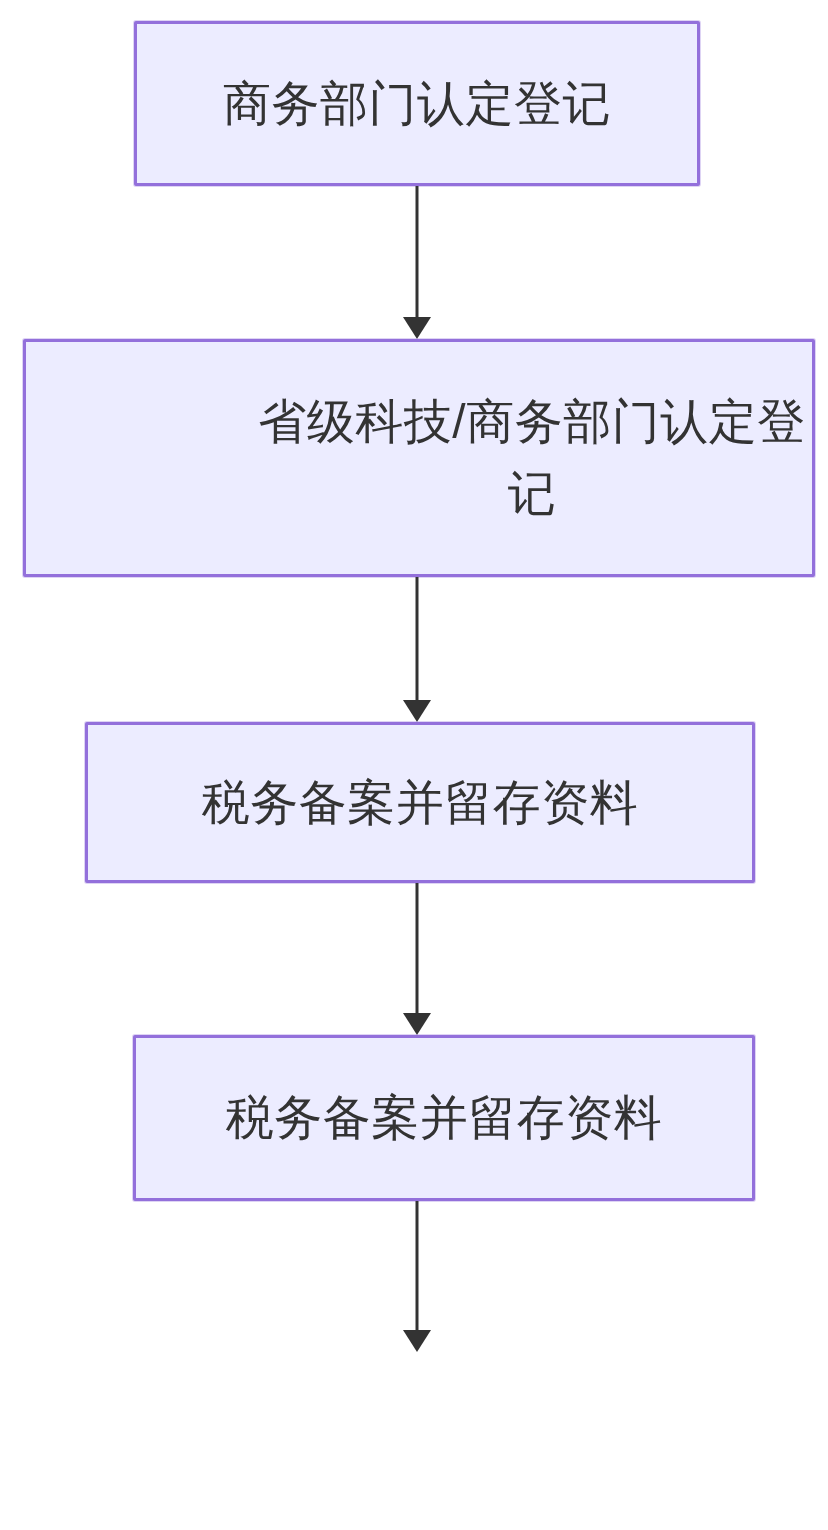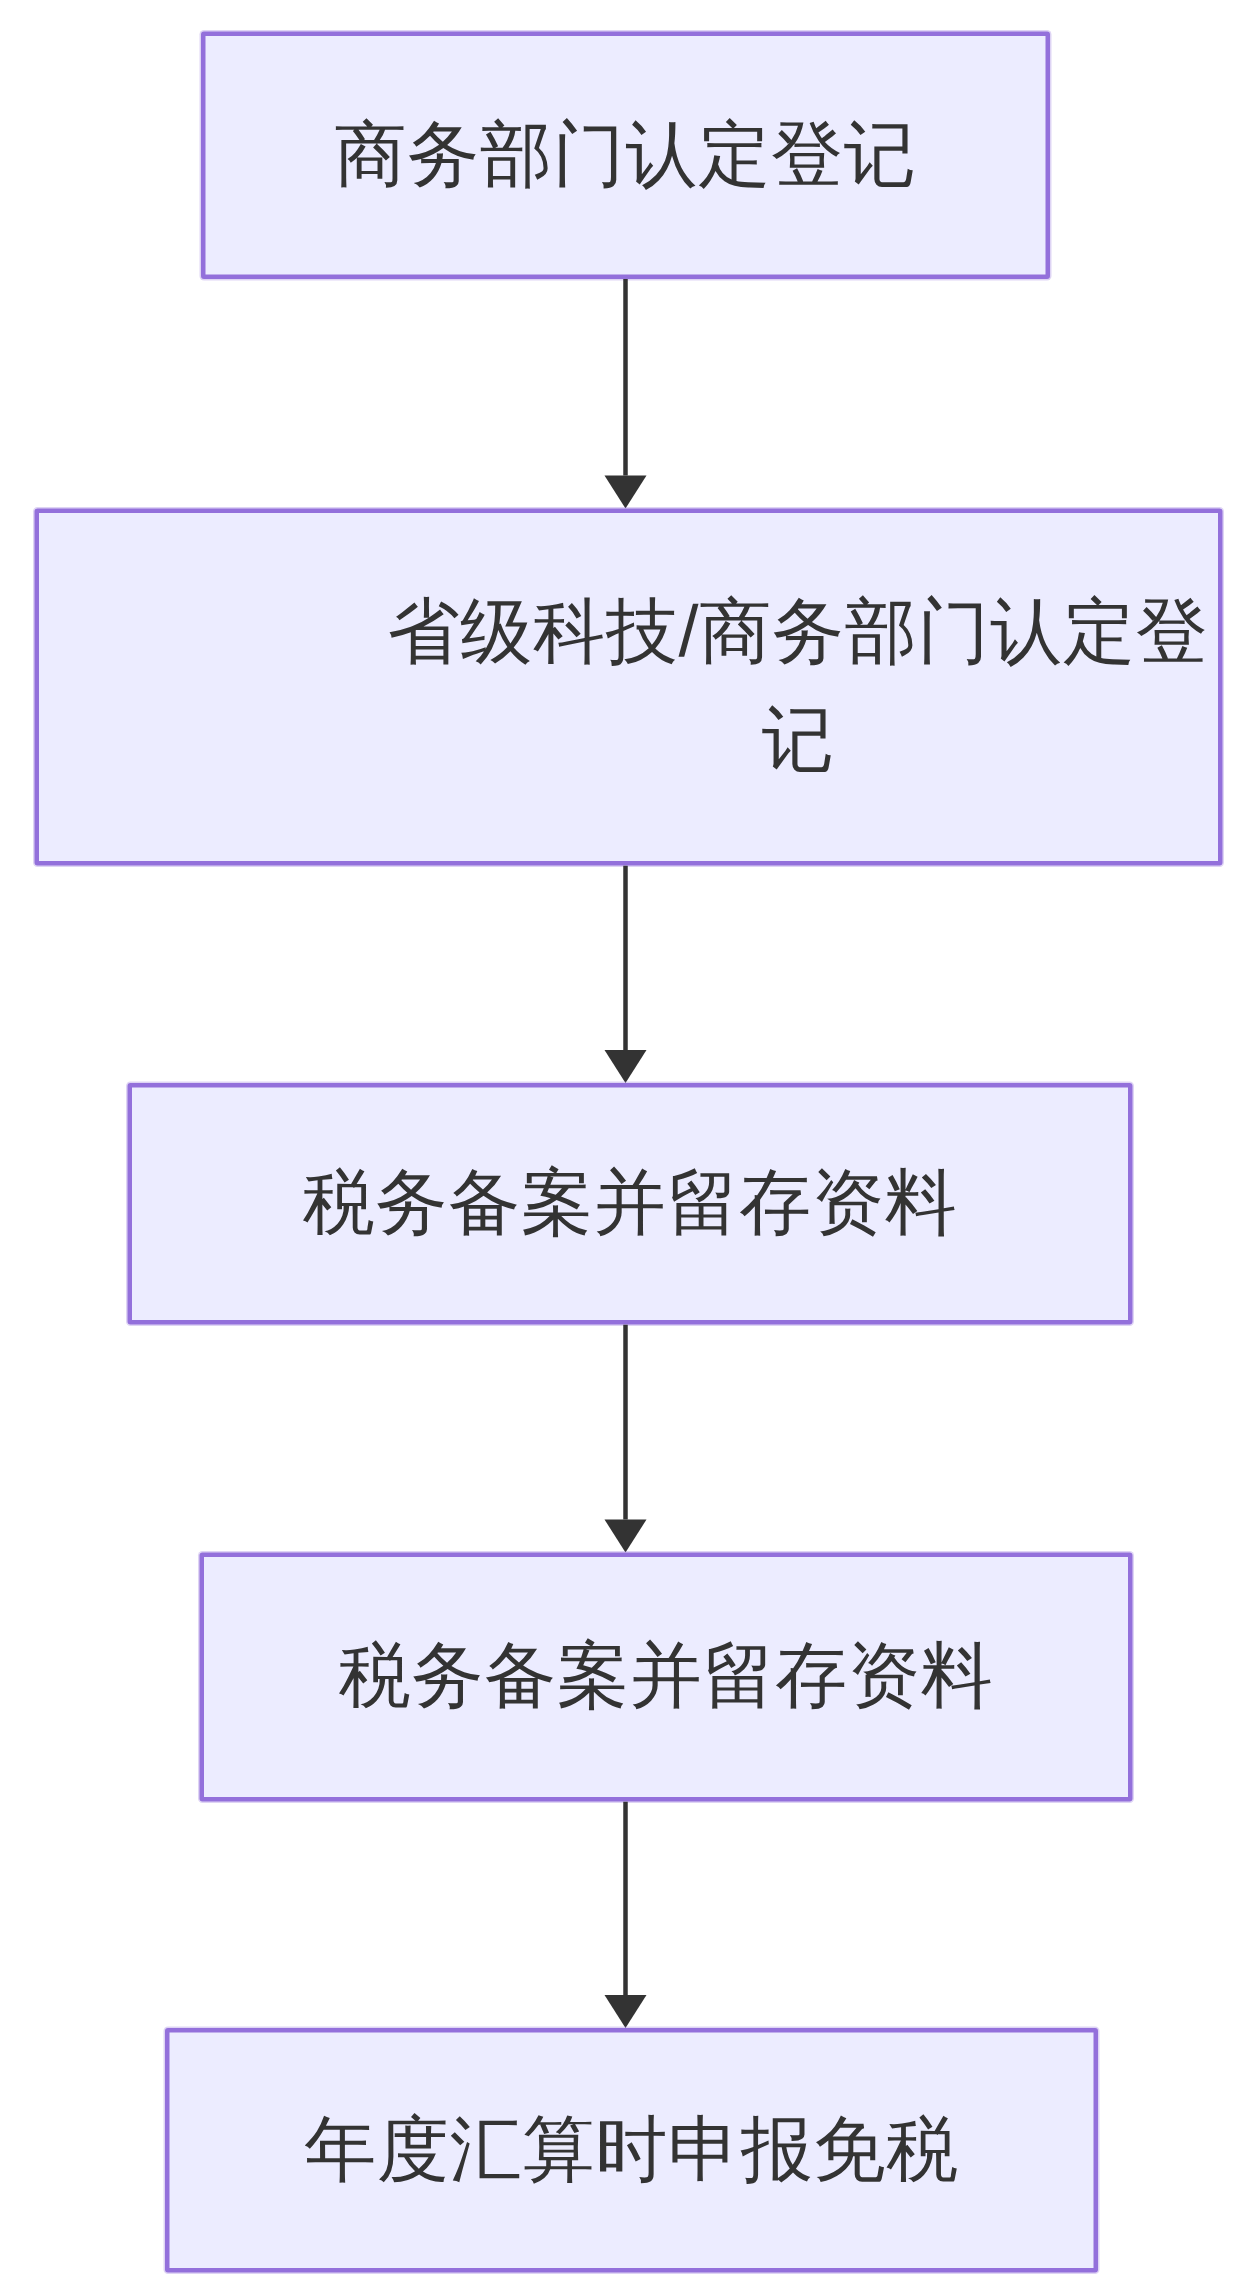--- a/index.html
+++ b/index.html
@@ -87,17 +87,14 @@
 
   <div class="node node4">
     <span class="node-label">税务备案并留存资料</span>
   </div>
 
   <svg class="arrow arrow4" viewBox="0 0 34 151" aria-hidden="true">
     <line x1="17" y1="0" x2="17" y2="129"></line>
     <polygon points="3,129 31,129 17,151"></polygon>
   </svg>
 
-  <div class="node node5">
-    <span class="node-label">年度汇算时申报免税</span>
-  </div>
 
 </div>
 
 </body></html>

